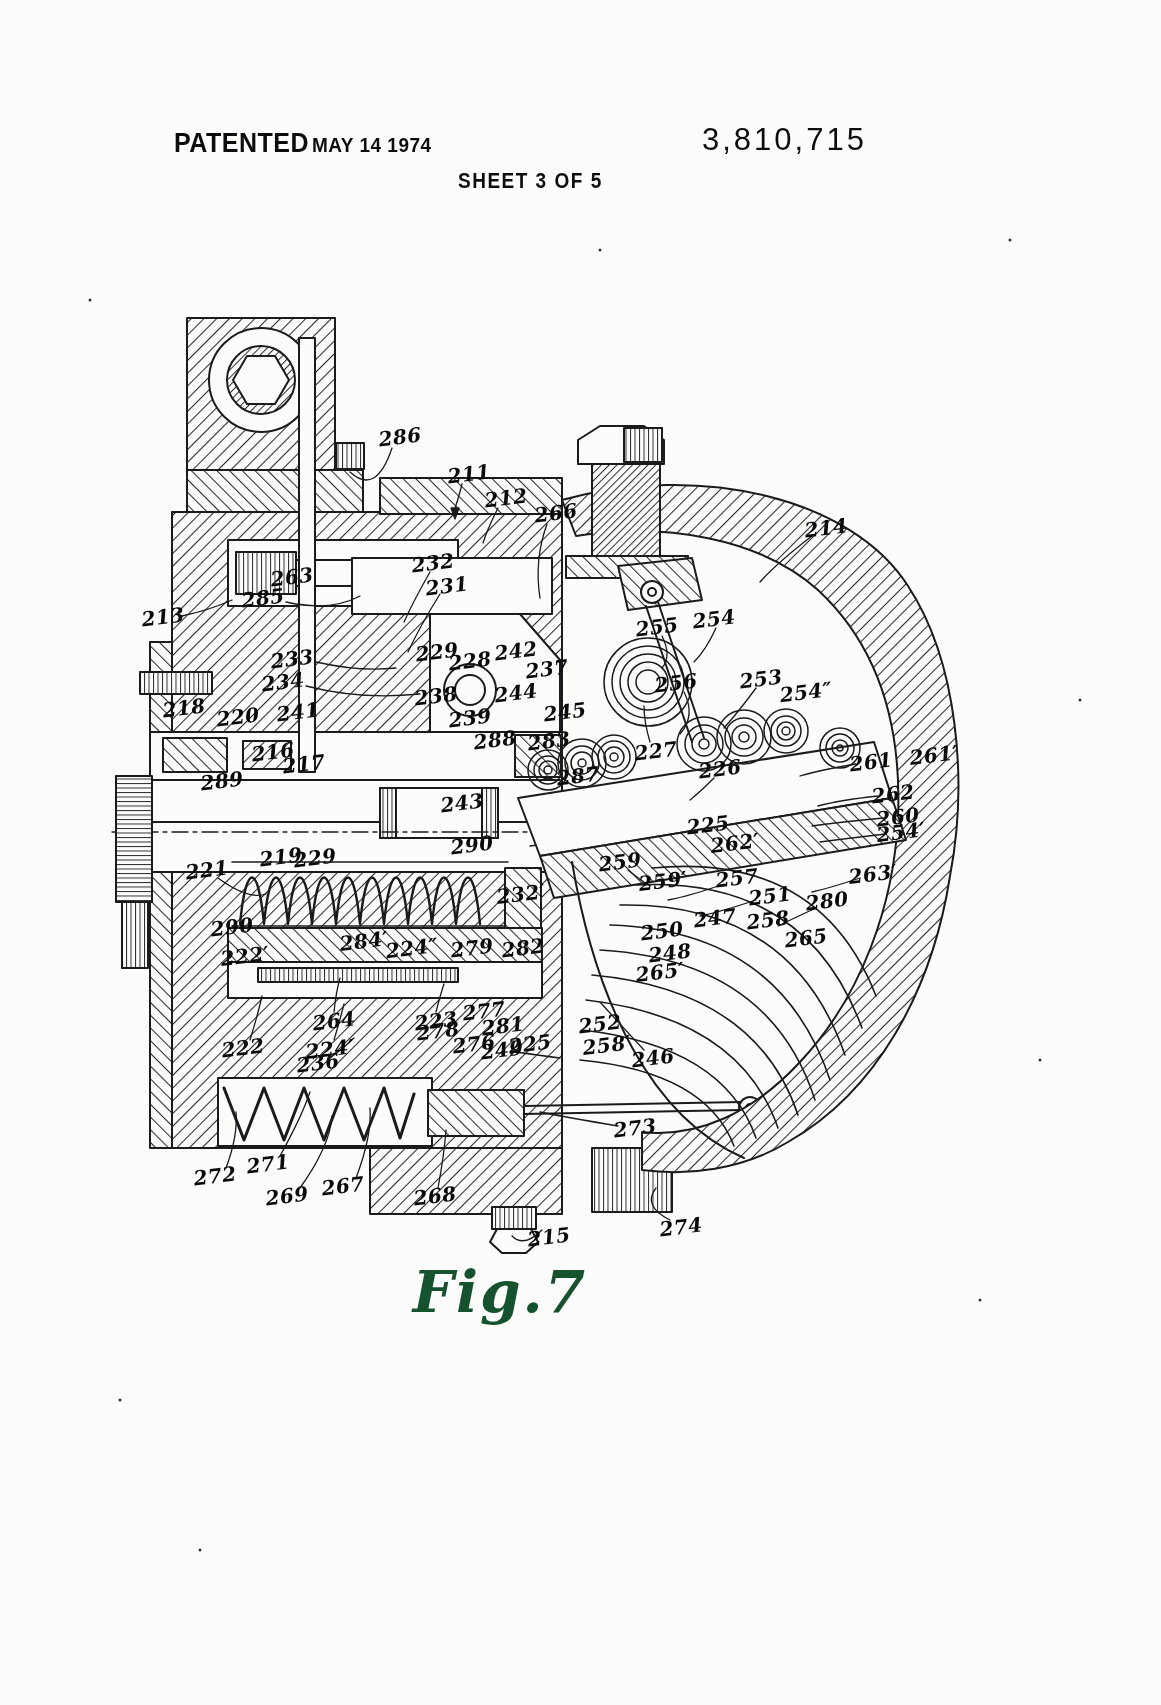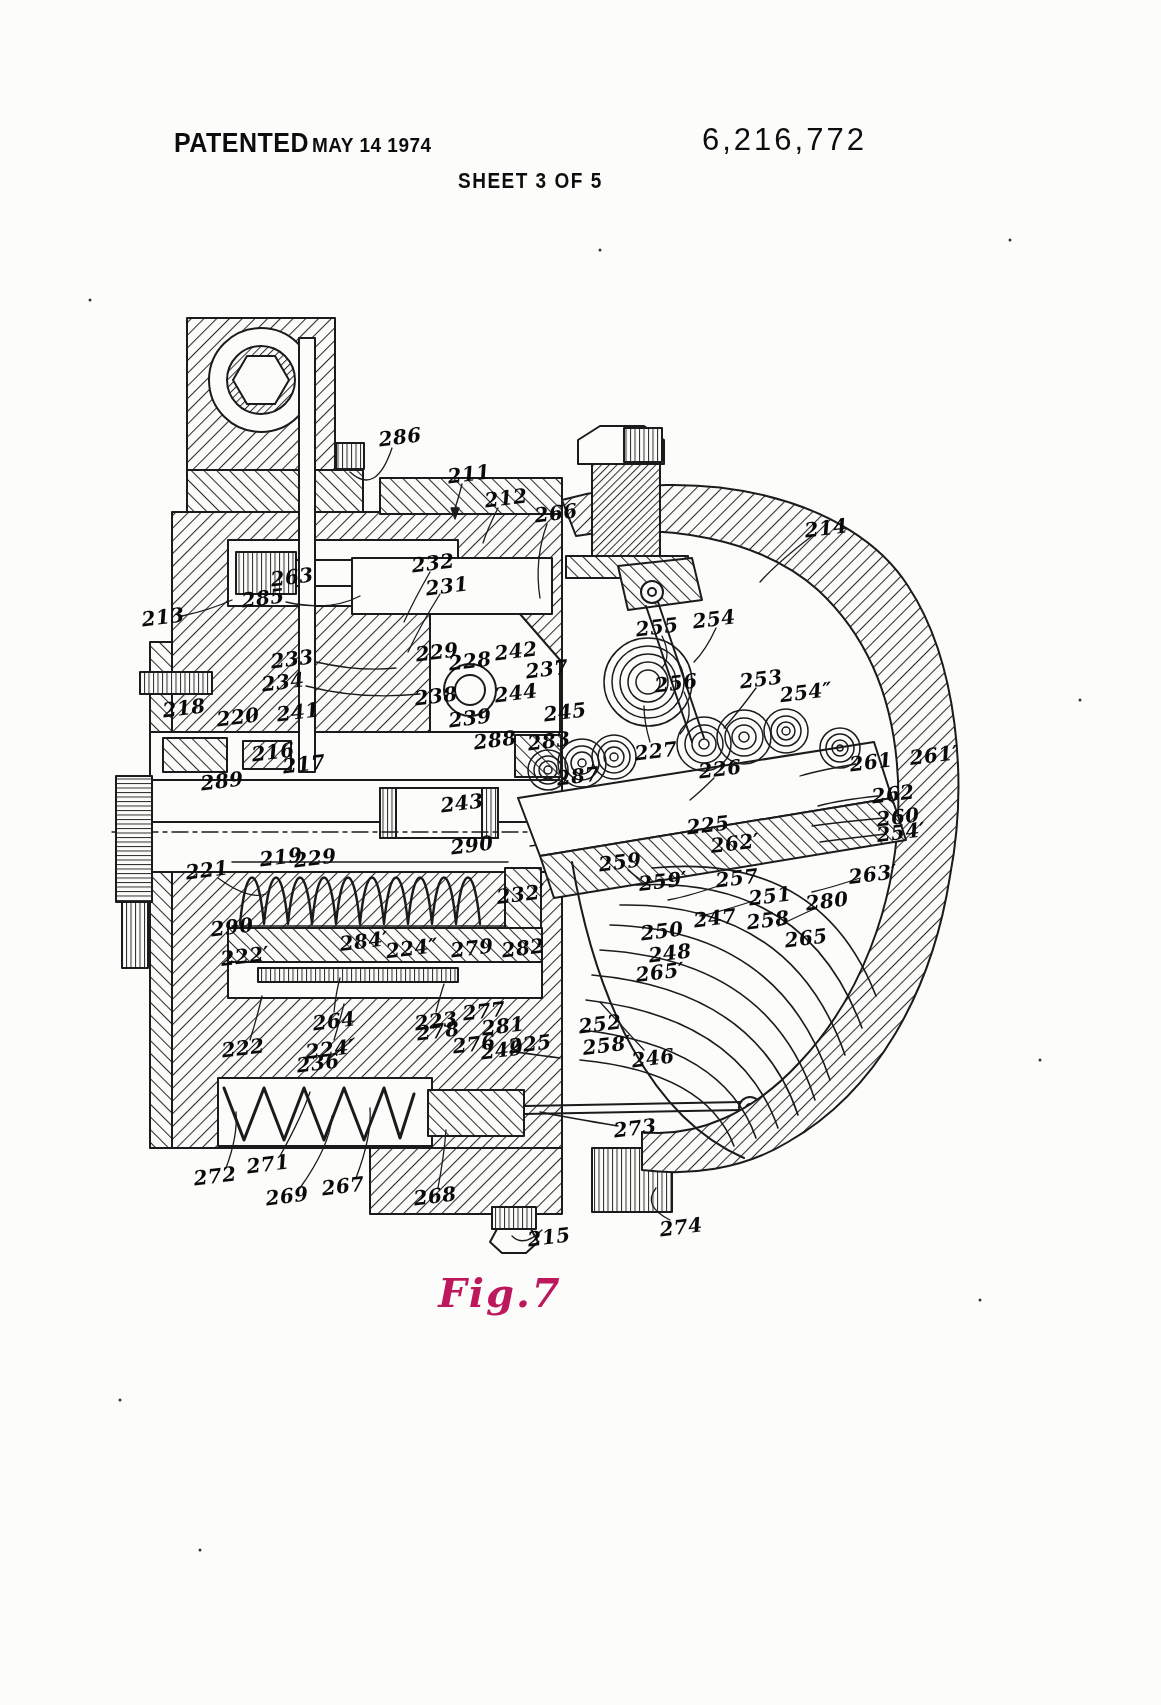--- a/index.html
+++ b/index.html
@@ -14,31 +14,31 @@
                  letter-spacing:3px;font-weight:400;}
   .sheet-label{position:absolute;left:458px;top:169px;font-size:19px;font-weight:bold;
                letter-spacing:1.5px;transform:scaleY(1.12);transform-origin:left top;}
   .drawing-wrap{position:absolute;inset:0;}
   svg{position:absolute;left:0;top:0;}
   .ref-label{position:absolute;transform:translate(-50%,-50%) rotate(-7deg);
              font-family:"DejaVu Serif",serif;font-style:italic;font-weight:700;
              font-size:20px;color:#0a0a0a;white-space:nowrap;letter-spacing:0.5px;}
   .fig-caption{position:absolute;left:500px;top:1292px;transform:translate(-50%,-50%);
                font-family:"DejaVu Serif",serif;font-style:italic;font-weight:700;
-               font-size:40px;letter-spacing:2px;color:#be185d;}
+               font-size:58px;letter-spacing:2px;color:#14532d;}
 </style>
 </head>
 <body>
 
 <div class="page">
 
   <div class="stamp">
     <span class="patented">PATENTED</span><span class="date">MAY 14 1974</span>
   </div>
-  <div class="patent-number">6,216,772</div>
+  <div class="patent-number">3,810,715</div>
   <div class="sheet-label">SHEET 3 OF 5</div>
 
   <div class="drawing-wrap">
     <svg width="1161" height="1705" viewBox="0 0 1161 1705">
       <defs>
         <pattern id="hA" width="9" height="9" patternUnits="userSpaceOnUse" patternTransform="rotate(45)">
           <rect width="9" height="9" fill="#fcfcfb"></rect>
           <line x1="0.5" y1="0" x2="0.5" y2="9" stroke="#2b2b2b" stroke-width="1.1"></line>
         </pattern>
         <pattern id="hB" width="9" height="9" patternUnits="userSpaceOnUse" patternTransform="rotate(-45)">

